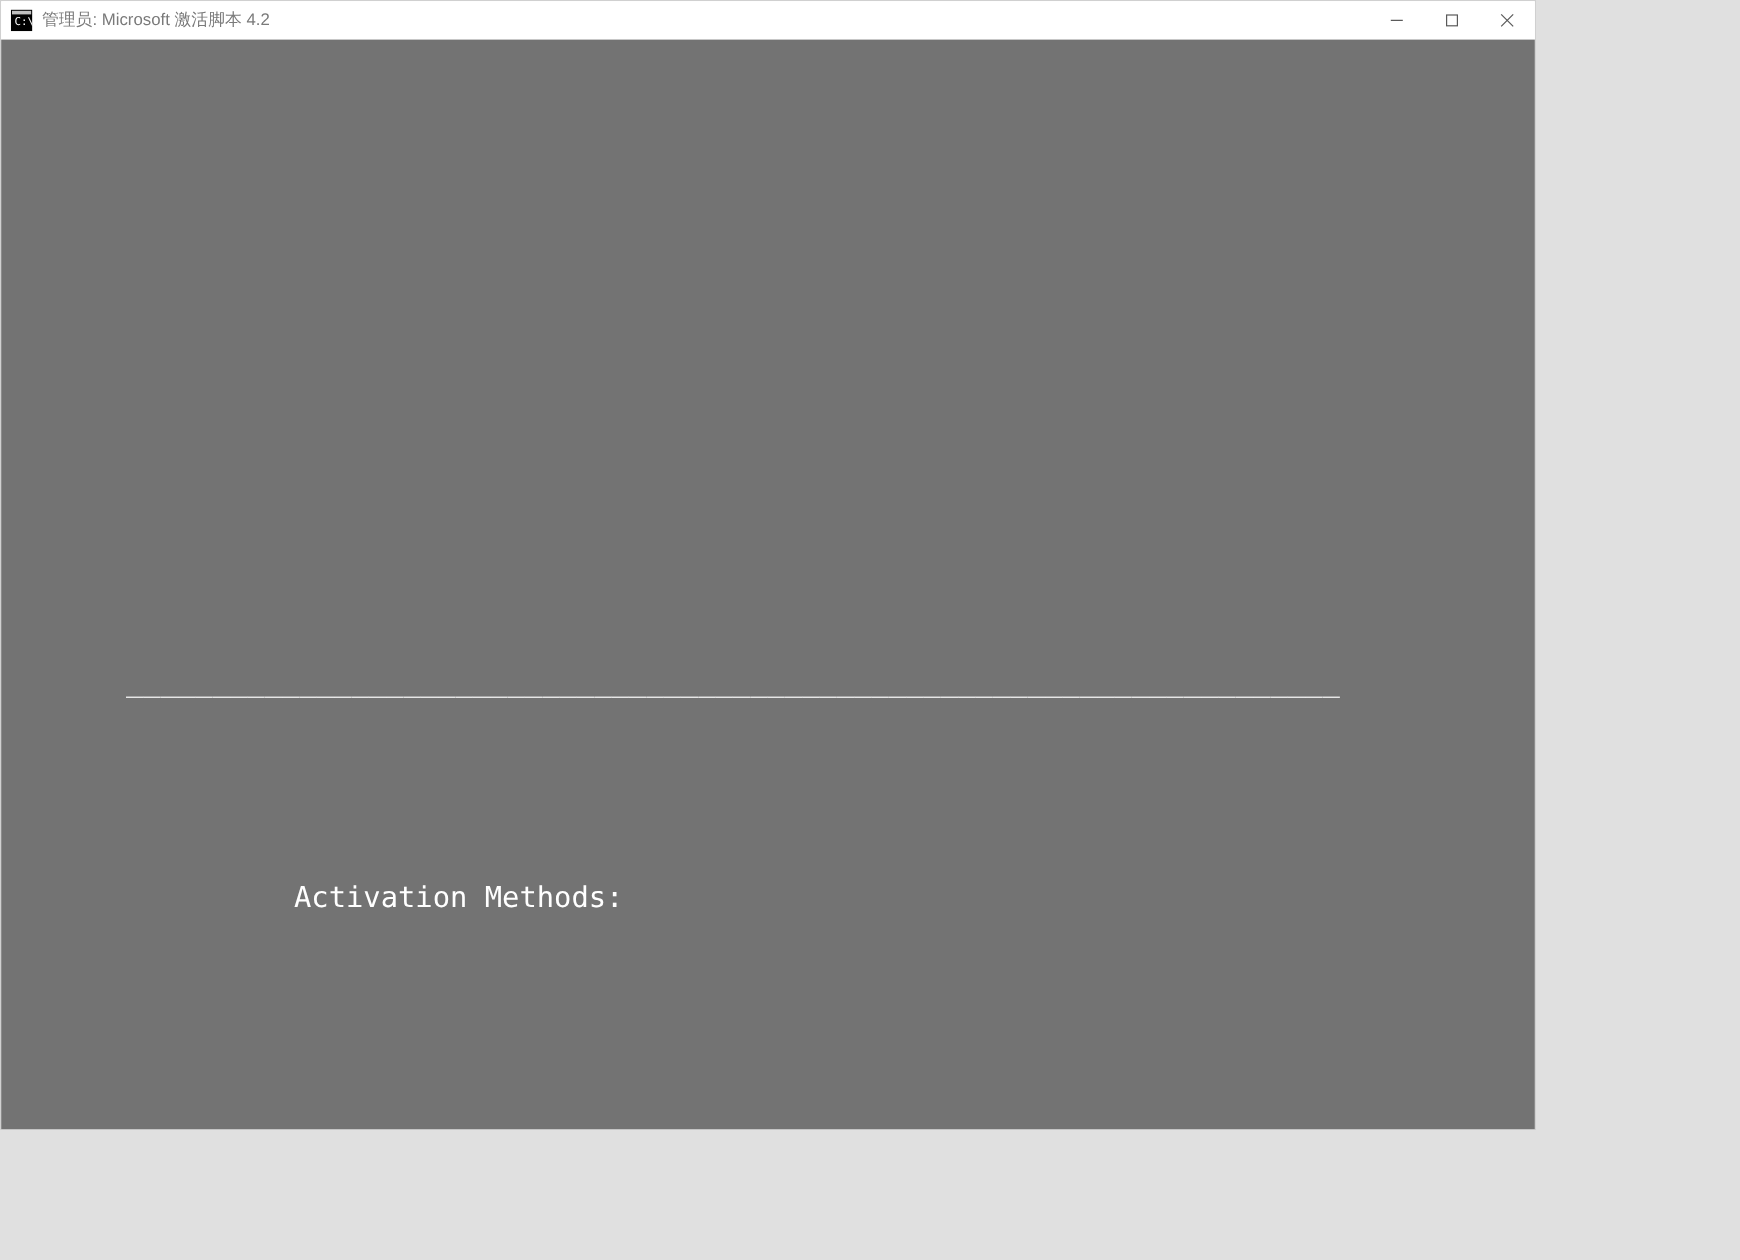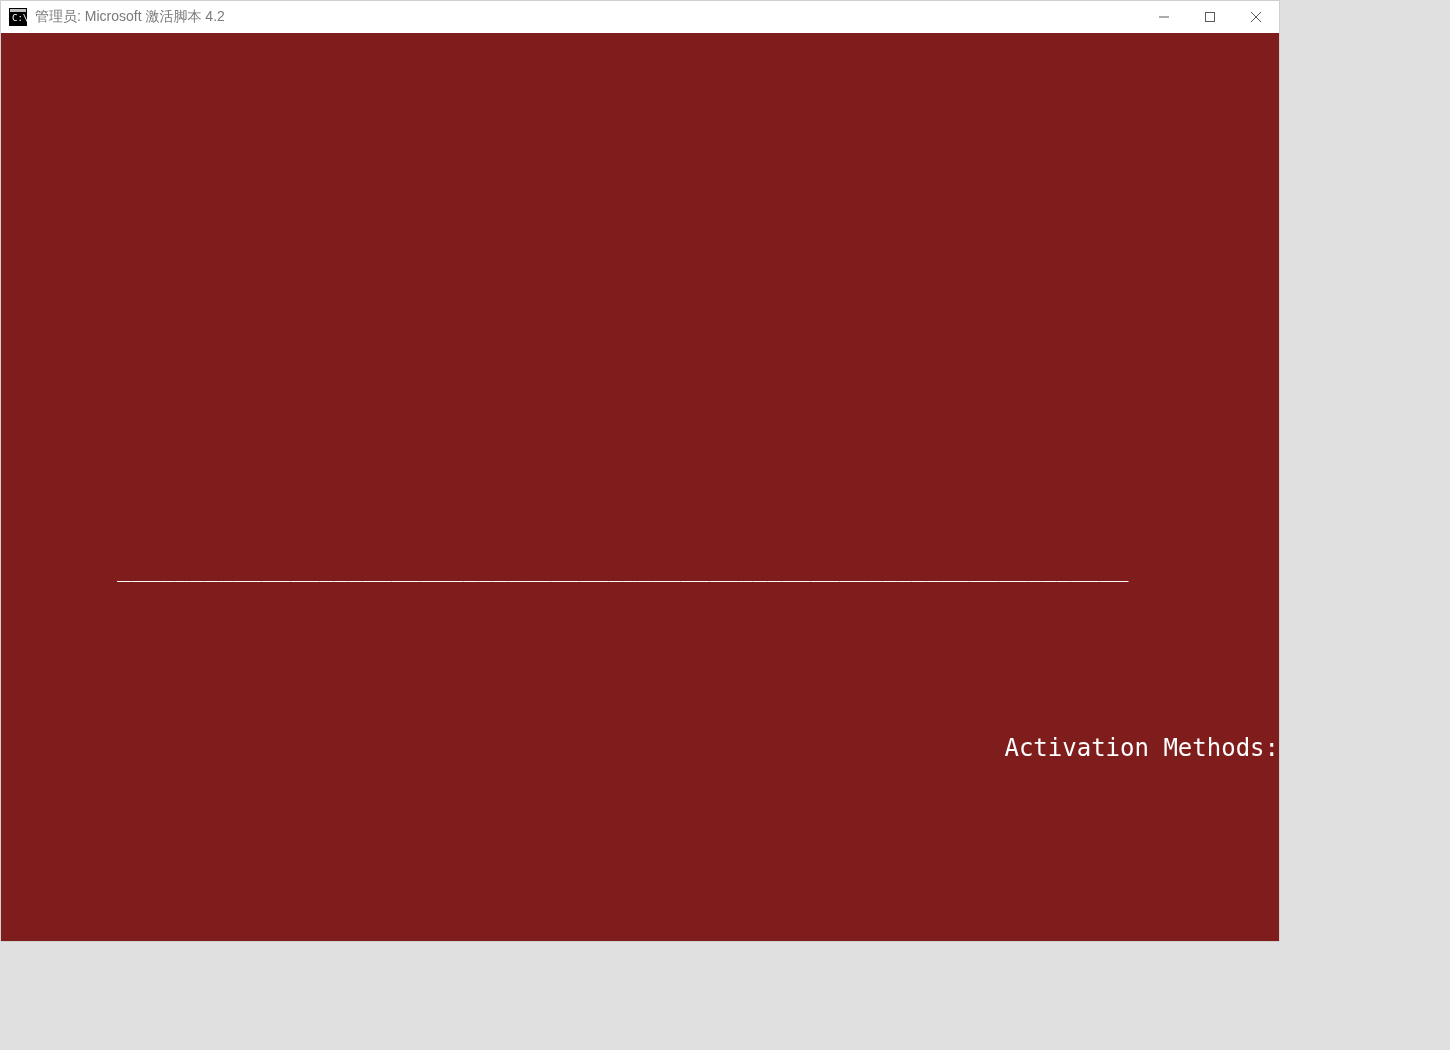--- a/index.html
+++ b/index.html
@@ -44,37 +44,36 @@
     }
     .titlebar-btn {
       width: 46px;
       display: flex;
       align-items: center;
       justify-content: center;
       color: #5a5a5a;
     }
     .terminal {
       flex: 1;
-      background: #7f1d1d;
+      background: #737373;
       color: #ffffff;
       font-family: "NSimSun", "SimSun", "Consolas", monospace;
       font-size: 24px;
       line-height: 30px;
-      padding: 10px 0 0 16px;
+      padding: 10px 0 0 4px;
       white-space: pre;
       overflow: hidden;
     }
     .blank { height: 30px; }
     .hr-line {
       padding-left: 100px;
     }
     .section-title {
       padding-left: 240px;
       color: #ffffff;
-      text-align: right;
     }
   </style>
 </head>
 <body>
 
 <div class="window">
   <div class="titlebar">
     <span class="titlebar-icon">
       <svg width="18" height="18" viewBox="0 0 18 18">
         <rect x="0" y="0" width="18" height="18" fill="#000"></rect>

